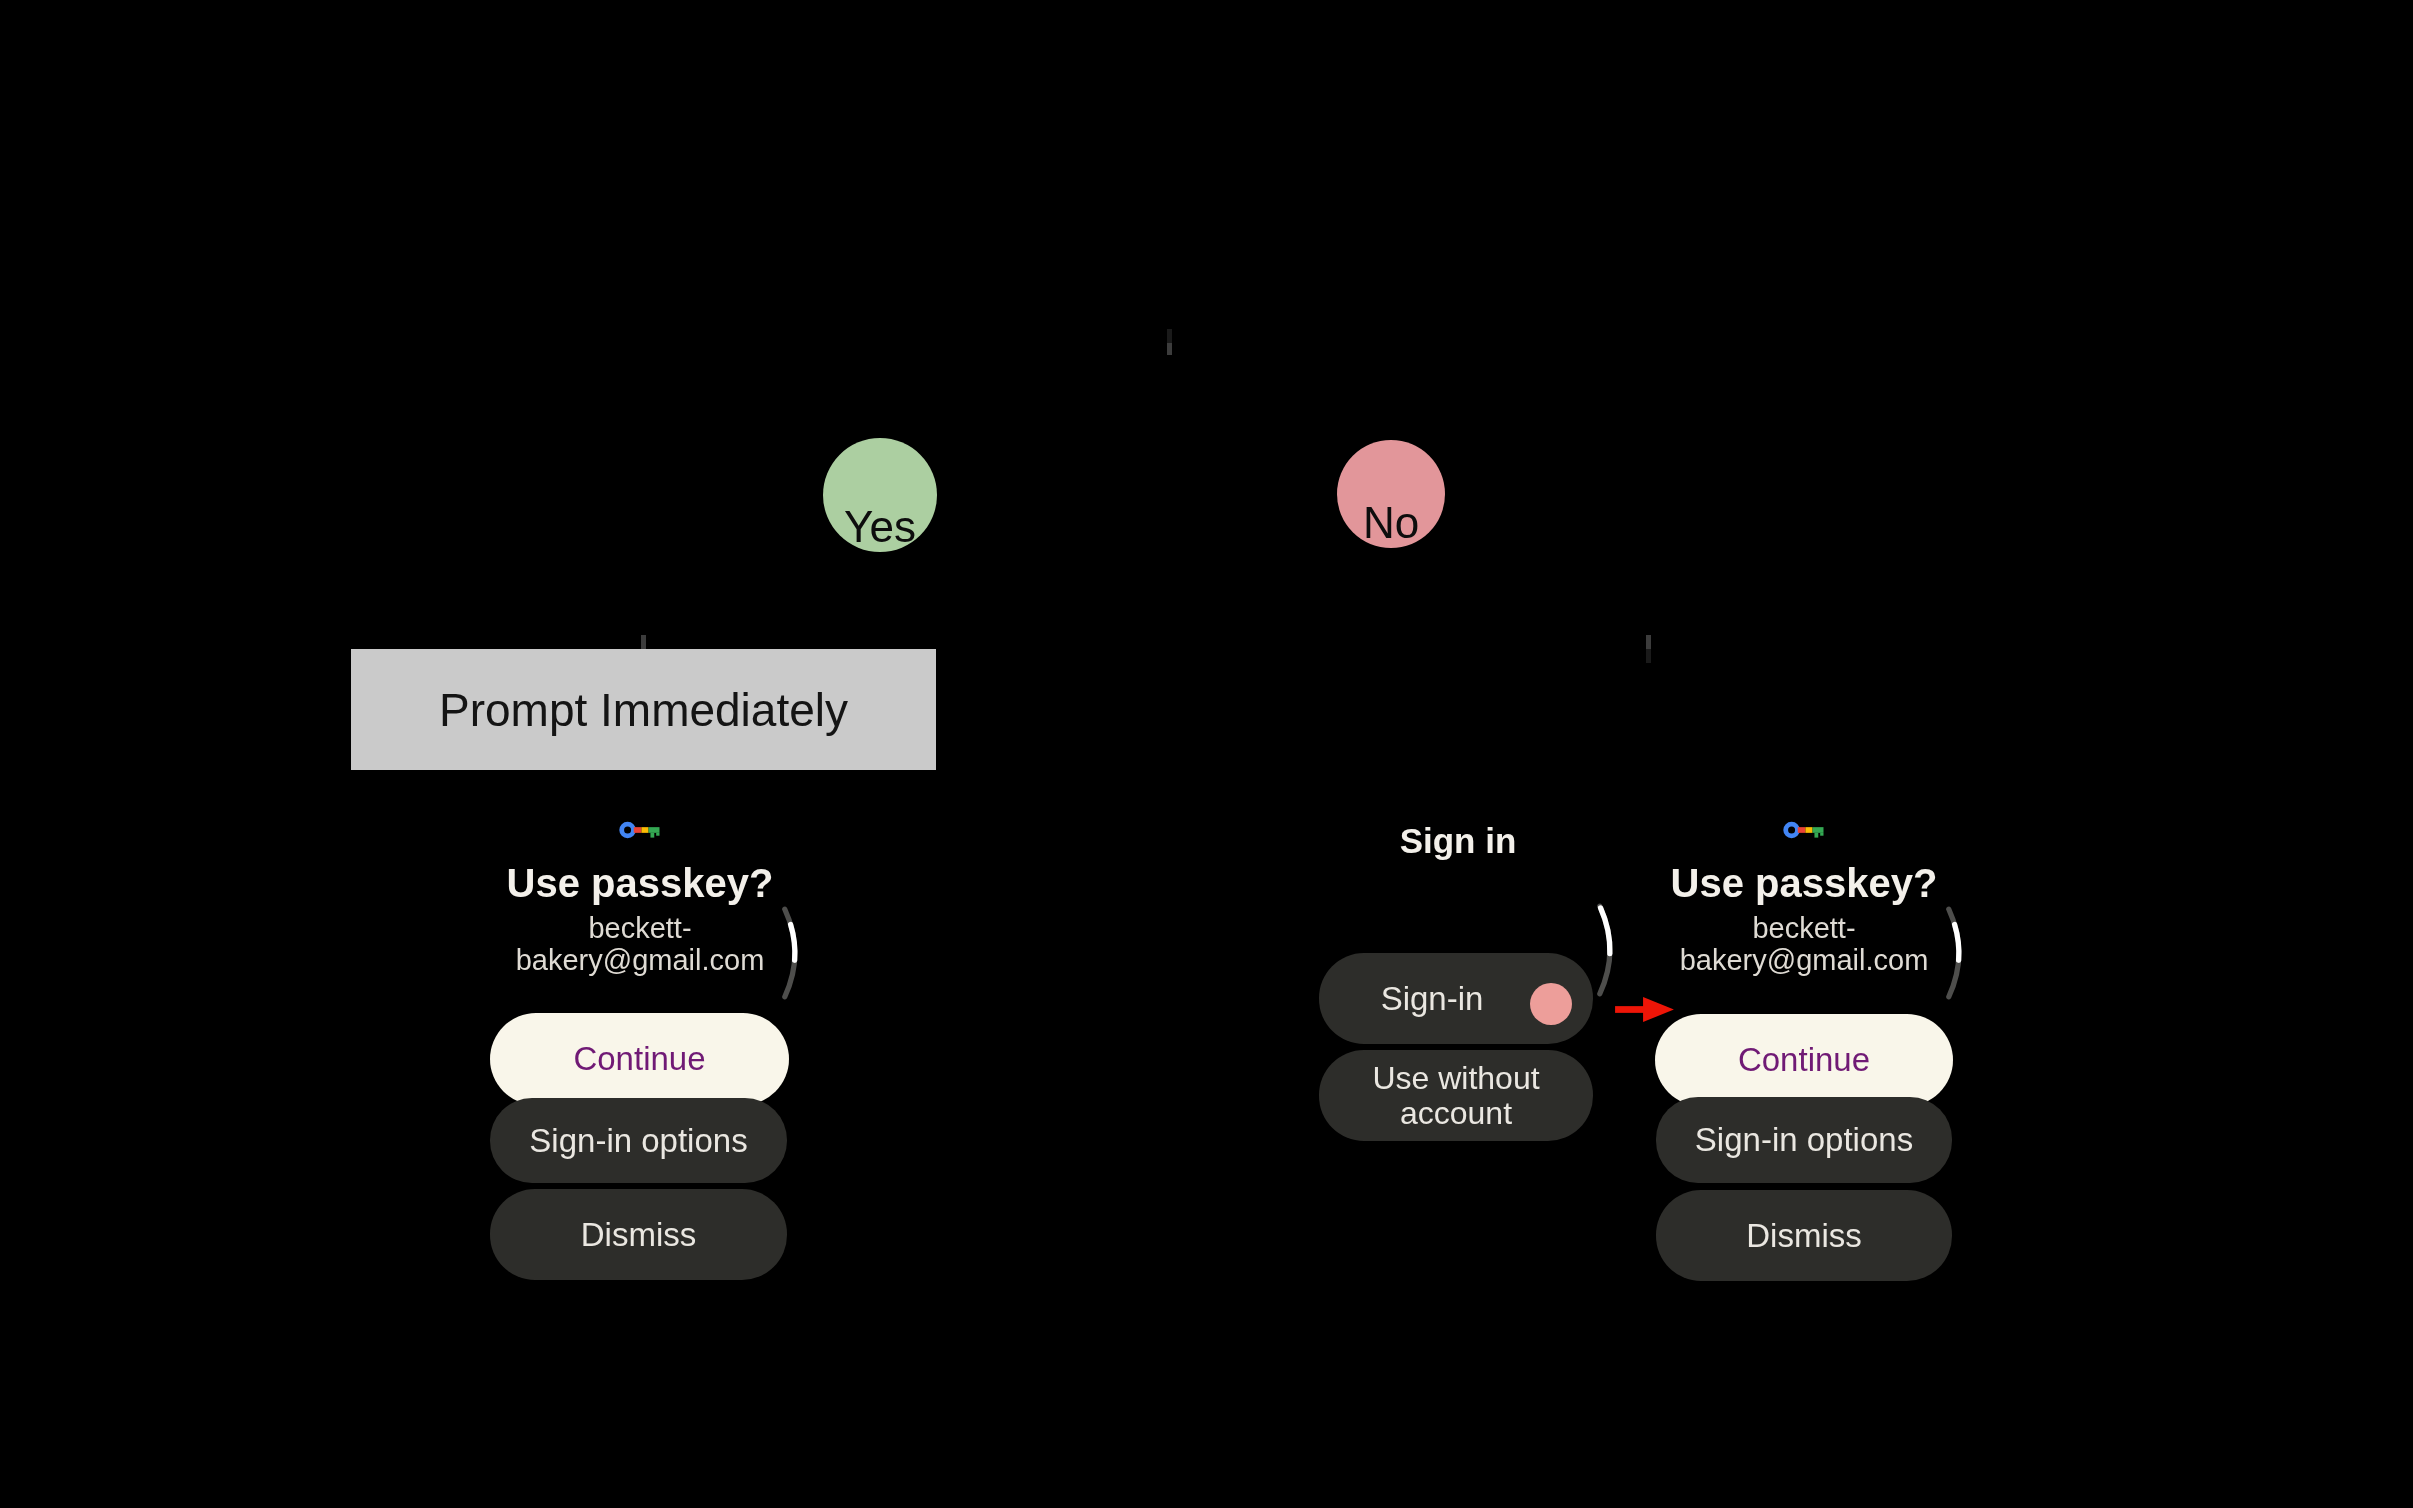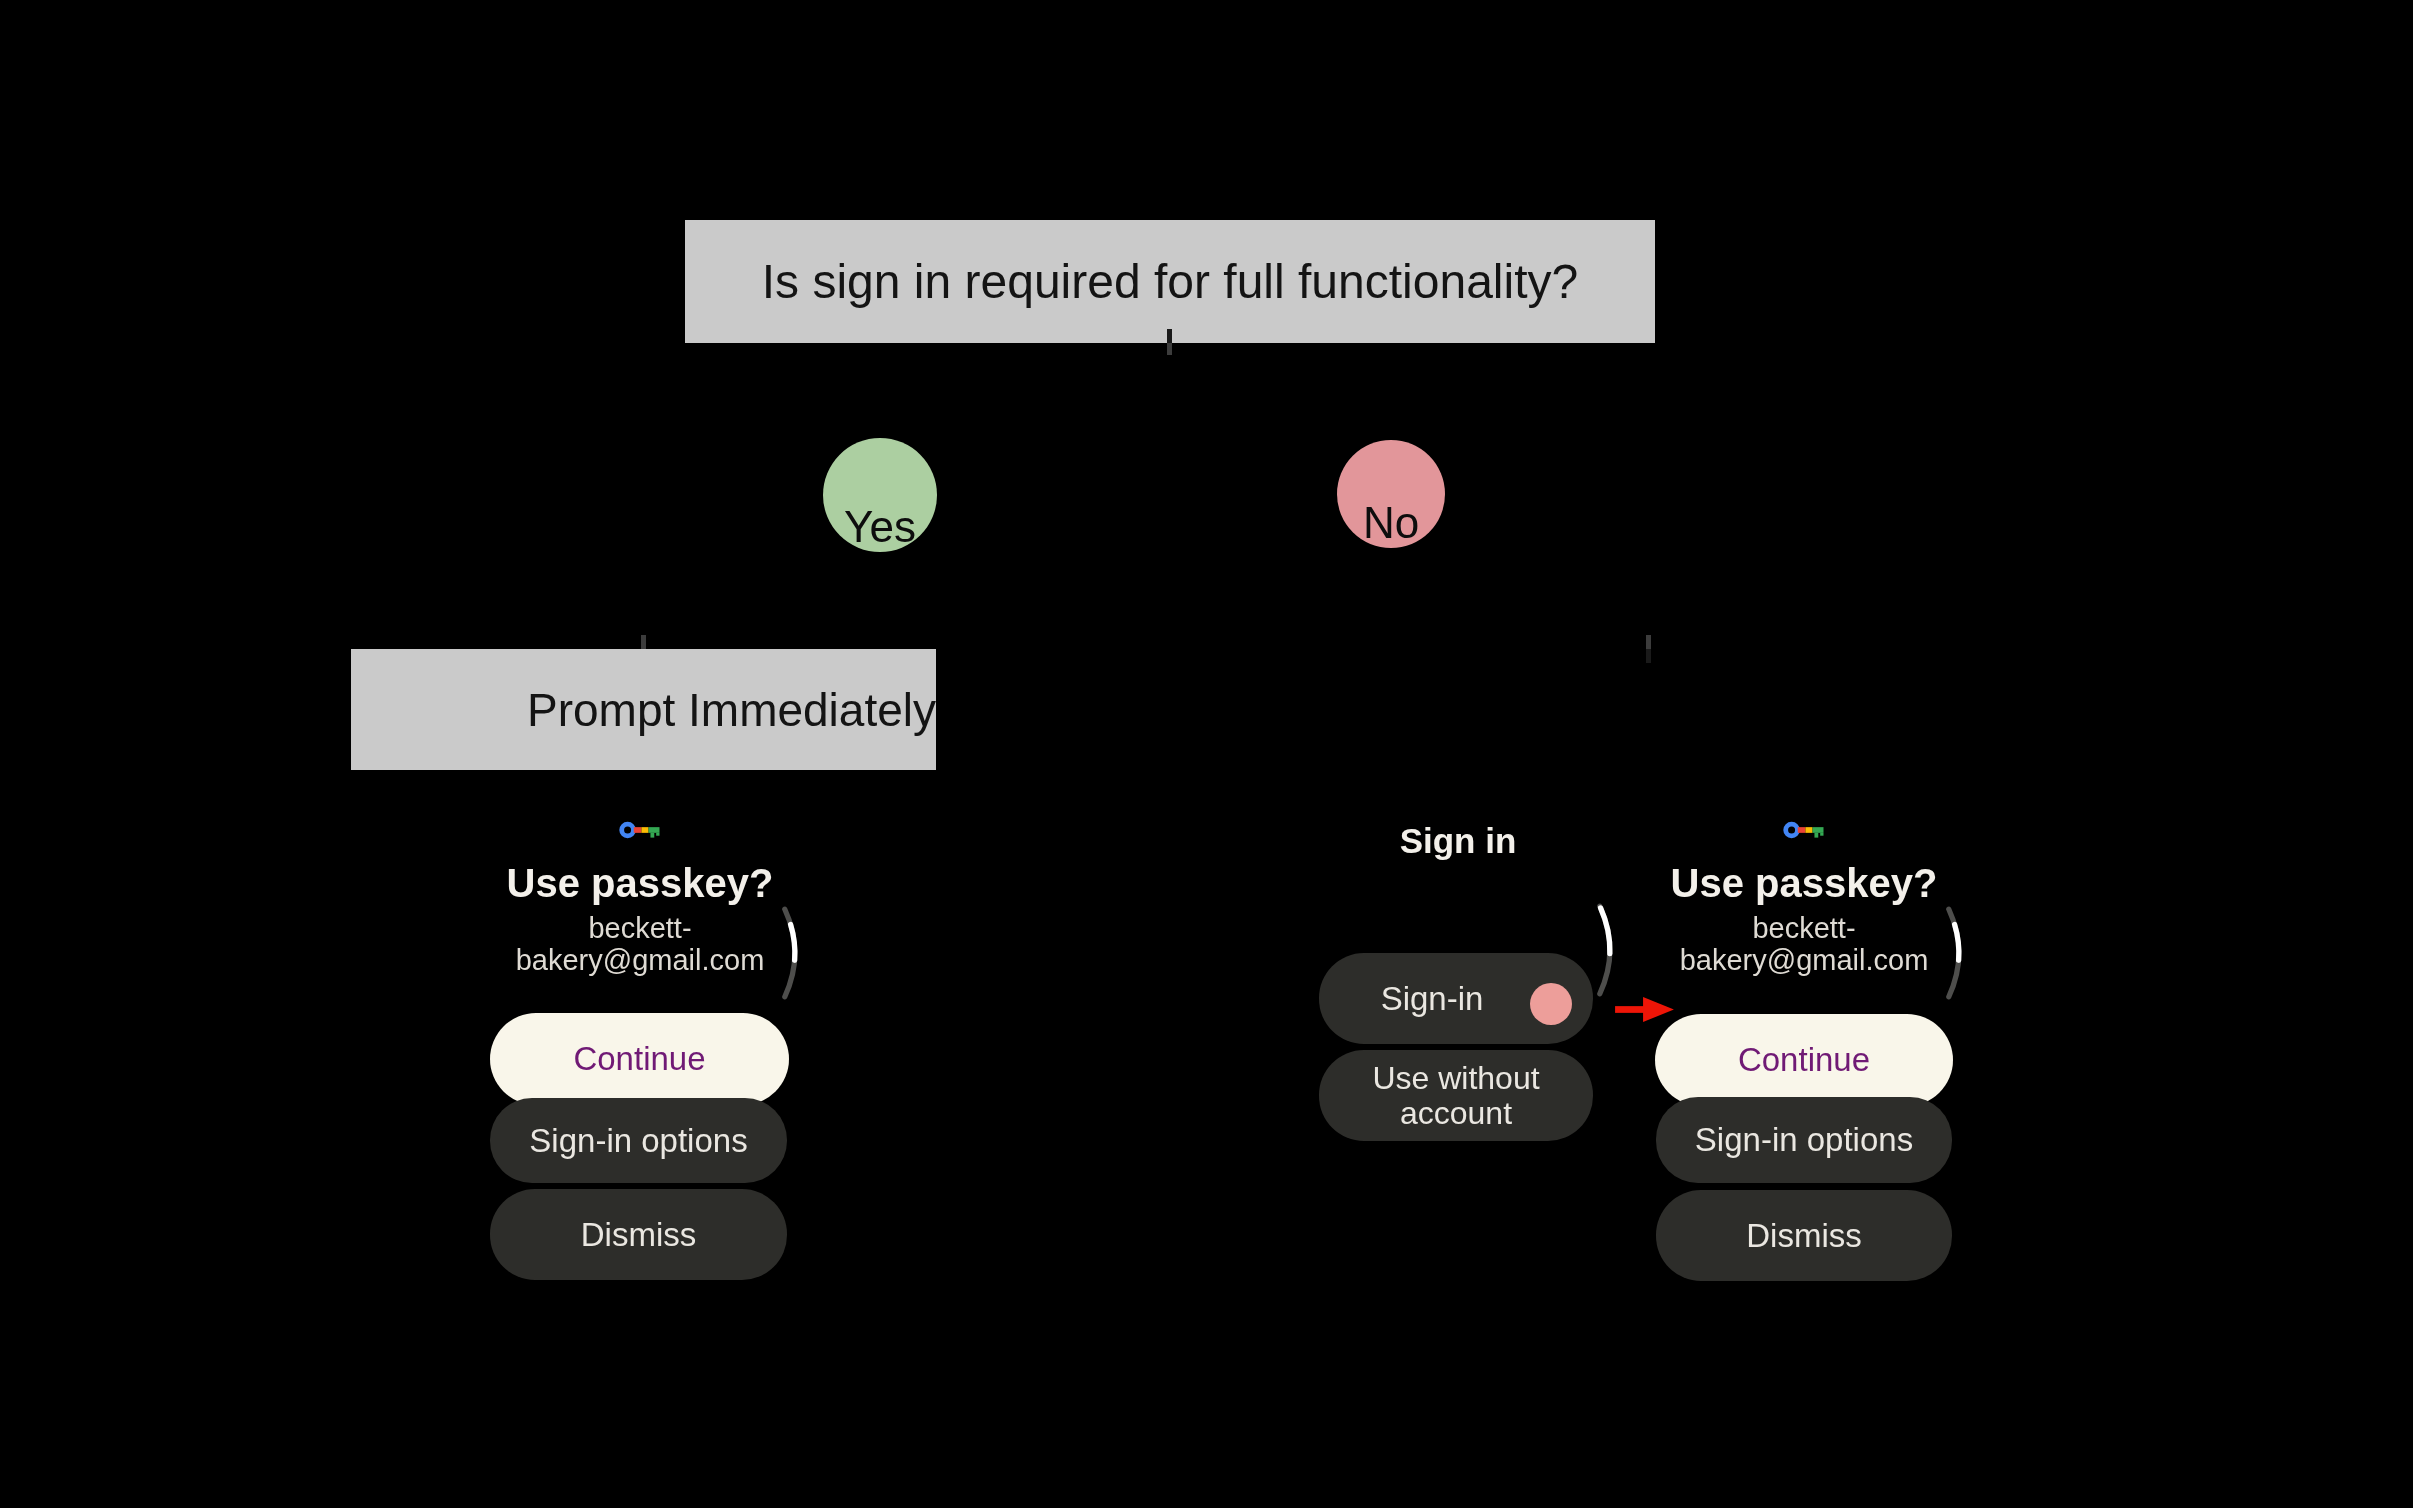--- a/index.html
+++ b/index.html
@@ -3,21 +3,21 @@
 <meta charset="utf-8">
 <style>
   html,body{margin:0;padding:0;background:#000;}
   .canvas{position:relative;width:2414px;height:1508px;background:var(--background,#000);
           font-family:"Liberation Sans", sans-serif;overflow:hidden;}
 
   
   .flow-box{position:absolute;background:var(--box-gray,#CACACA);display:flex;
             align-items:center;justify-content:center;color:var(--box-text,#141414);}
   .question-box{left:685px;top:220px;width:970px;height:123px;font-size:48px;}
-  .outcome-box{font-size:46px;justify-content:flex-end;}
+  .outcome-box{font-size:46px;}
   .outcome-left{left:351px;top:649px;width:585px;height:121px;}
   .outcome-right{left:1353px;top:649px;width:594px;height:121px;}
 
   .tick{position:absolute;width:4.8px;}
   .tick-dark{background:#1a1a1a;}
   .tick-stub{background:#3c3c3c;}
 
   
   .answer-circle{position:absolute;border-radius:50%;display:flex;align-items:flex-end;
                  justify-content:center;font-size:44px;color:#0d0d0d;}
@@ -52,23 +52,20 @@
 
   .arrow{position:absolute;}
   .arrow line{stroke:var(--arrow-red,#EE1507);}
   .arrow polygon{fill:var(--arrow-red,#EE1507);}
 </style>
 </head>
 <body>
 
 <div class="canvas">
 
-  <div class="flow-box question-box">
-    <span>Is sign in required for full functionality?</span>
-  </div>
   <div class="tick tick-dark" style="left:1167px;top:329px;height:13.5px;"></div>
   <div class="tick tick-stub" style="left:1167px;top:343px;height:11.6px;"></div>
 
   <div class="answer-circle yes-circle">
     <span>Yes</span>
   </div>
   <div class="answer-circle no-circle">
     <span>No</span>
   </div>
 

